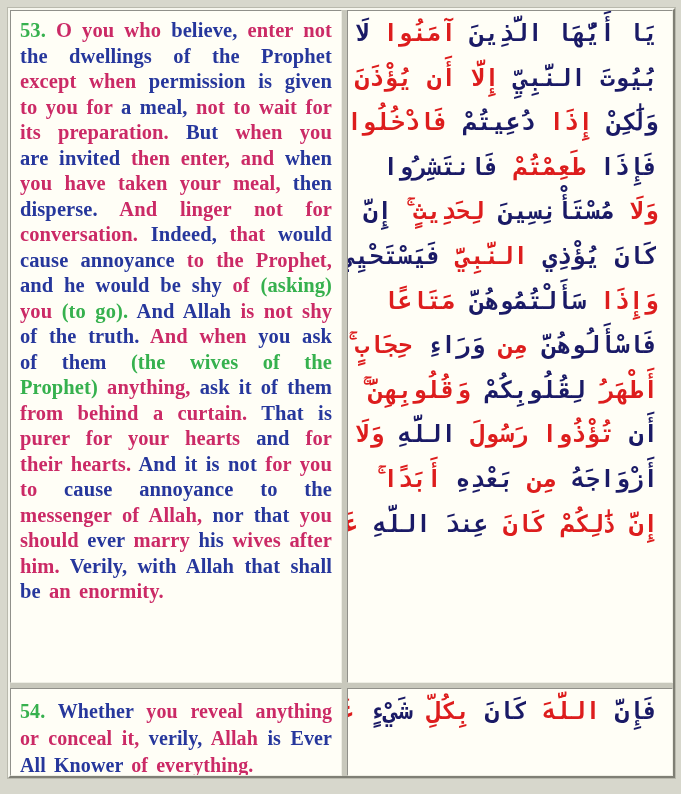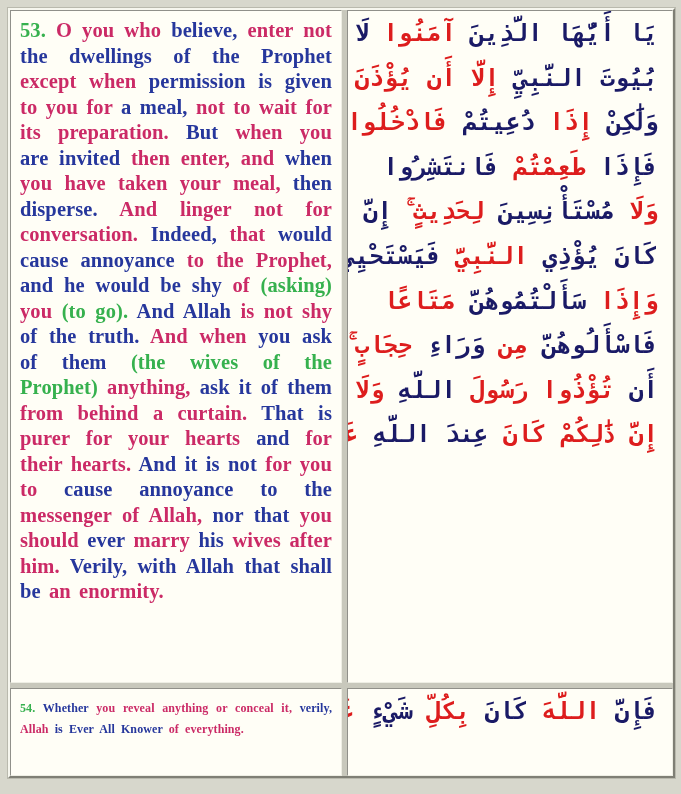--- a/index.html
+++ b/index.html
@@ -34,22 +34,22 @@
     font-weight:700;
     font-size:20.5px;
     line-height:25.5px;
     text-align:justify;
     -moz-text-align-last:left;
     text-align-last:left;
     word-spacing:3px;
     letter-spacing:.1px;
   }
   .row2 .en-text{
-    font-size:12px;
-    line-height:21px;
+    font-size:20px;
+    line-height:27px;
     padding-top:2px;
   }
   .cell.ar{
     direction:rtl;
     padding:2px 14px 0 14px;
     font-family:Liberation Mono, monospace;
   }
   .ar-line{
     white-space:nowrap;
     height:44.6px;
@@ -77,21 +77,23 @@
   </div>
   <div class="cell ar">
       <div class="ar-line"><span class="seg-n">يَا أَيُّهَا الَّذِينَ</span> <span class="seg-r">آمَنُوا</span> <span class="seg-n">لَا</span> <span class="seg-r">تَدْخُلُوا</span> </div>
       <div class="ar-line"><span class="seg-n">بُيُوتَ النَّبِيِّ</span> <span class="seg-r">إِلَّا أَن يُؤْذَنَ لَكُمْ</span> </div>
       <div class="ar-line"><span class="seg-n">وَلَٰكِنْ</span> <span class="seg-r">إِذَا</span> <span class="seg-n">دُعِيتُمْ</span> <span class="seg-r">فَادْخُلُوا</span> </div>
       <div class="ar-line"><span class="seg-n">فَإِذَا</span> <span class="seg-r">طَعِمْتُمْ</span> <span class="seg-n">فَانتَشِرُوا</span> </div>
       <div class="ar-line"><span class="seg-r">وَلَا</span> <span class="seg-n">مُسْتَأْنِسِينَ</span> <span class="seg-r">لِحَدِيثٍ ۚ</span> <span class="seg-n">إِنَّ ذَٰلِكُمْ</span> </div>
       <div class="ar-line"><span class="seg-n">كَانَ يُؤْذِي</span> <span class="seg-r">النَّبِيَّ</span> <span class="seg-n">فَيَسْتَحْيِي</span> <span class="seg-r">مِنكُمْ</span> </div>
       <div class="ar-line"><span class="seg-r">وَإِذَا</span> <span class="seg-n">سَأَلْتُمُوهُنَّ</span> <span class="seg-r">مَتَاعًا</span> </div>
       <div class="ar-line"><span class="seg-n">فَاسْأَلُوهُنَّ</span> <span class="seg-r">مِن</span> <span class="seg-n">وَرَاءِ</span> <span class="seg-r">حِجَابٍ ۚ</span>  </div>
+      <div class="ar-line"><span class="seg-r">أَطْهَرُ</span> <span class="seg-n">لِقُلُوبِكُمْ</span> <span class="seg-r">وَقُلُوبِهِنَّ ۚ</span> </div>
       <div class="ar-line"><span class="seg-n">أَن</span> <span class="seg-r">تُؤْذُوا</span> <span class="seg-r">رَسُولَ</span> <span class="seg-n">اللَّهِ</span> <span class="seg-r">وَلَا</span> <span class="seg-n">أَن</span>  </div>
+      <div class="ar-line"><span class="seg-n">أَزْوَاجَهُ</span> <span class="seg-r">مِن</span> <span class="seg-n">بَعْدِهِ</span> <span class="seg-r">أَبَدًا ۚ</span> </div>
       <div class="ar-line"><span class="seg-r">إِنَّ ذَٰلِكُمْ</span> <span class="seg-r">كَانَ</span> <span class="seg-n">عِندَ اللَّهِ</span> <span class="seg-r">عَظِيمًا</span>  </div>
     </div>
   <div class="cell en row2">
     <p class="en-text"><span class="seg-g">54.</span> <span class="seg-b">Whether</span> <span class="seg-c">you reveal anything or conceal it,</span> <span class="seg-b">verily,</span> <span class="seg-c">Allah</span> <span class="seg-b">is Ever All Knower</span> <span class="seg-c">of everything.</span> </p>
   </div>
   <div class="cell ar row2">
       <div class="ar-line"><span class="seg-n">فَإِنَّ</span> <span class="seg-r">اللَّهَ</span> <span class="seg-n">كَانَ</span> <span class="seg-r">بِكُلِّ</span> <span class="seg-n">شَيْءٍ</span> <span class="seg-r">عَلِيمًا</span>  </div>
     </div>
 </div>
 

